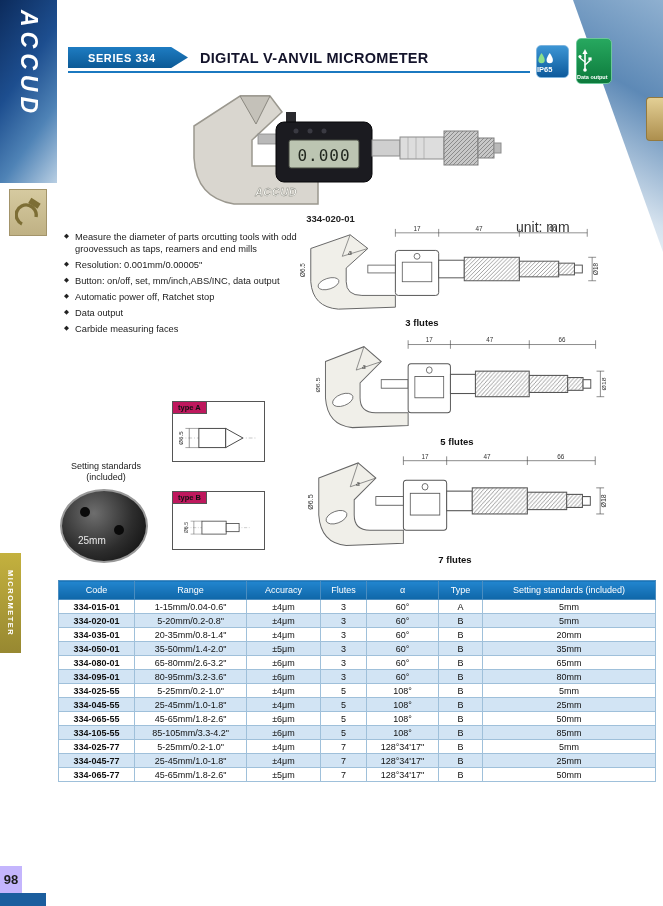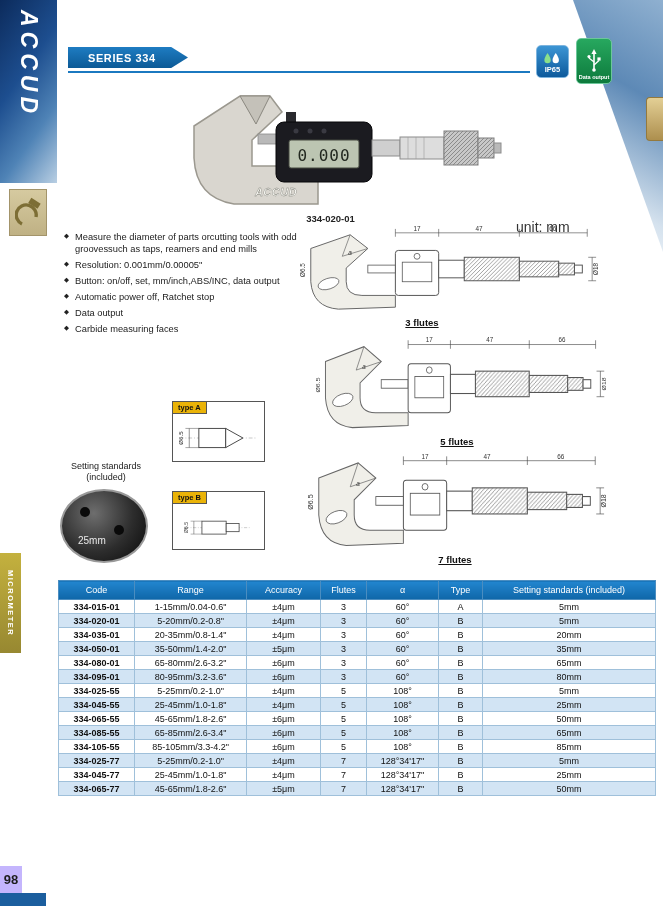--- a/index.html
+++ b/index.html
@@ -34,21 +34,21 @@
   .series-banner { position:absolute; left:68px; top:47px; width:120px; height:21px;
     background:linear-gradient(#1e7cc2,#0c5a96); clip-path:polygon(0 0,86% 0,100% 50%,86% 100%,0 100%);
     color:#ffffff; font-size:11px; font-weight:bold; letter-spacing:0.6px;
     display:flex; align-items:center; padding-left:20px; }
   .page-title { position:absolute; left:200px; top:50px; font-size:14.5px; font-weight:800;
     color:#14142b; letter-spacing:0.3px; }
   .header-rule { position:absolute; left:68px; top:71px; width:462px; height:2px; background:#1b79c0; }
 
   
   .badge { position:absolute; border-radius:5px; display:flex; flex-direction:column;
-    align-items:center; justify-content:flex-end; color:#ffffff; z-index:5; }
+    align-items:flex-start; justify-content:flex-end; color:#ffffff; z-index:5; }
   .badge-ip65 { left:536px; top:45px; width:33px; height:33px;
     background:linear-gradient(#3c95d4,#0d5a9c); border:1px solid #7db4de; }
   .badge-ip65 .badge-label { font-size:7.5px; font-weight:bold; margin-bottom:3px; }
   .badge-data { left:576px; top:38px; width:36px; height:46px;
     background:linear-gradient(#27a85f,#0d7a3c); border:1px solid #6cc79a; padding-bottom:3px; }
   .badge-data .badge-label { font-size:5.5px; font-weight:bold; margin-top:2px; }
 
   
   .product-photo { position:absolute; left:158px; top:84px; width:345px; height:128px; }
   .product-caption { position:absolute; left:158px; top:213px; width:345px; text-align:center;
@@ -59,37 +59,37 @@
   .features li { position:relative; padding-left:11px; font-size:9.3px; color:#1b1b1b;
     line-height:1.3; margin-bottom:4px; }
   .features li::before { content:"◆"; position:absolute; left:0; top:1px; font-size:6.5px; color:#222; }
 
   
   .unit-label { position:absolute; left:516px; top:219px; font-size:14px; color:#333; }
   .drawing { position:absolute; }
   .drawing svg { width:100%; height:100%; }
   .dim { font-size:6.5px; fill:#333; text-anchor:middle; font-family:"Liberation Sans",sans-serif; }
   .drawing-caption { position:absolute; width:250px; text-align:center; font-size:9.5px;
-    font-weight:bold; color:#111;text-decoration:underline; }
+    font-weight:bold; color:#111; }
 
   
   .setting-title { position:absolute; left:56px; top:461px; width:100px; text-align:center;
     font-size:9px; color:#1b1b1b; line-height:1.25; }
   .standard-photo { position:absolute; left:60px; top:489px; width:88px; height:74px; border-radius:50%;
     background:radial-gradient(circle at 38% 32%, #6e6e6e, #2d2d2d 55%, #101010 90%);
     border:2px solid #9a9a9a; }
   .standard-photo::before { content:""; position:absolute; left:18px; top:16px; width:10px; height:10px;
     border-radius:50%; background:#0a0a0a; box-shadow:34px 18px 0 #0a0a0a; }
   .standard-size { position:absolute; left:16px; bottom:15px; color:#e9e9e9; font-size:10px; }
 
   
   .type-box { position:absolute; left:172px; width:93px; border:1px solid #555; background:#ffffff; }
   .type-a { top:401px; height:61px; }
   .type-b { top:491px; height:59px; }
-  .type-label { position:absolute; top:-1px; left:-1px; border:1px solid #555; background:#eab308;
+  .type-label { position:absolute; top:-1px; left:-1px; border:1px solid #555; background:#be185d;
     font-size:7.5px; font-weight:bold; padding:1px 5px; color:#111; }
   .type-box svg { position:absolute; left:0; bottom:0; width:100%; height:78%; }
 
   
   .spec-table-wrap { position:absolute; left:58px; top:580px; width:597px; }
   table.spec { border-collapse:collapse; width:100%; table-layout:fixed; }
   table.spec th { background:linear-gradient(#2286cf,#0f66a8); color:#ffffff; font-size:9px;
     font-weight:normal; height:19px; border:1px solid #4b8dc0; padding:1px 2px; }
   table.spec td { font-size:9px; text-align:center; padding:1.5px 2px; border:1px solid #9fc0da;
     color:#111111; height:13px; }
@@ -125,20 +125,21 @@
     </svg>
   </div>
   <div class="category-tab">MICROMETER</div>
   <div class="page-num-box">98</div>
   <div class="page-num-bar"></div>
 
   <div class="corner-decor"></div>
   <div class="bookmark-tab"></div>
 
   <div class="series-banner">SERIES 334</div>
+  <div class="page-title">DIGITAL V-ANVIL MICROMETER</div>
   <div class="header-rule"></div>
 
   <div class="badge badge-ip65">
     <svg width="20" height="13" viewBox="0 0 22 14">
       <path d="M5,1 C5,1 1.5,6 1.5,8.6 A3.5,3.5 0 0 0 8.5,8.6 C8.5,6 5,1 5,1 Z" fill="#8be08b"></path>
       <path d="M14,1 C14,1 10.5,6 10.5,8.6 A3.5,3.5 0 0 0 17.5,8.6 C17.5,6 14,1 14,1 Z" fill="#ffffff"></path>
     </svg>
     <span class="badge-label">IP65</span>
   </div>
   <div class="badge badge-data">
@@ -429,29 +430,20 @@
           <tr>
             <td class="code-cell">334-065-55</td>
             <td>45-65mm/1.8-2.6"</td>
             <td>±6μm</td>
             <td>5</td>
             <td>108°</td>
             <td>B</td>
             <td>50mm</td>
           </tr>
           <tr>
-            <td class="code-cell">334-085-55</td>
-            <td>65-85mm/2.6-3.4"</td>
-            <td>±6μm</td>
-            <td>5</td>
-            <td>108°</td>
-            <td>B</td>
-            <td>65mm</td>
-          </tr>
-          <tr>
             <td class="code-cell">334-105-55</td>
             <td>85-105mm/3.3-4.2"</td>
             <td>±6μm</td>
             <td>5</td>
             <td>108°</td>
             <td>B</td>
             <td>85mm</td>
           </tr>
           <tr>
             <td class="code-cell">334-025-77</td>

